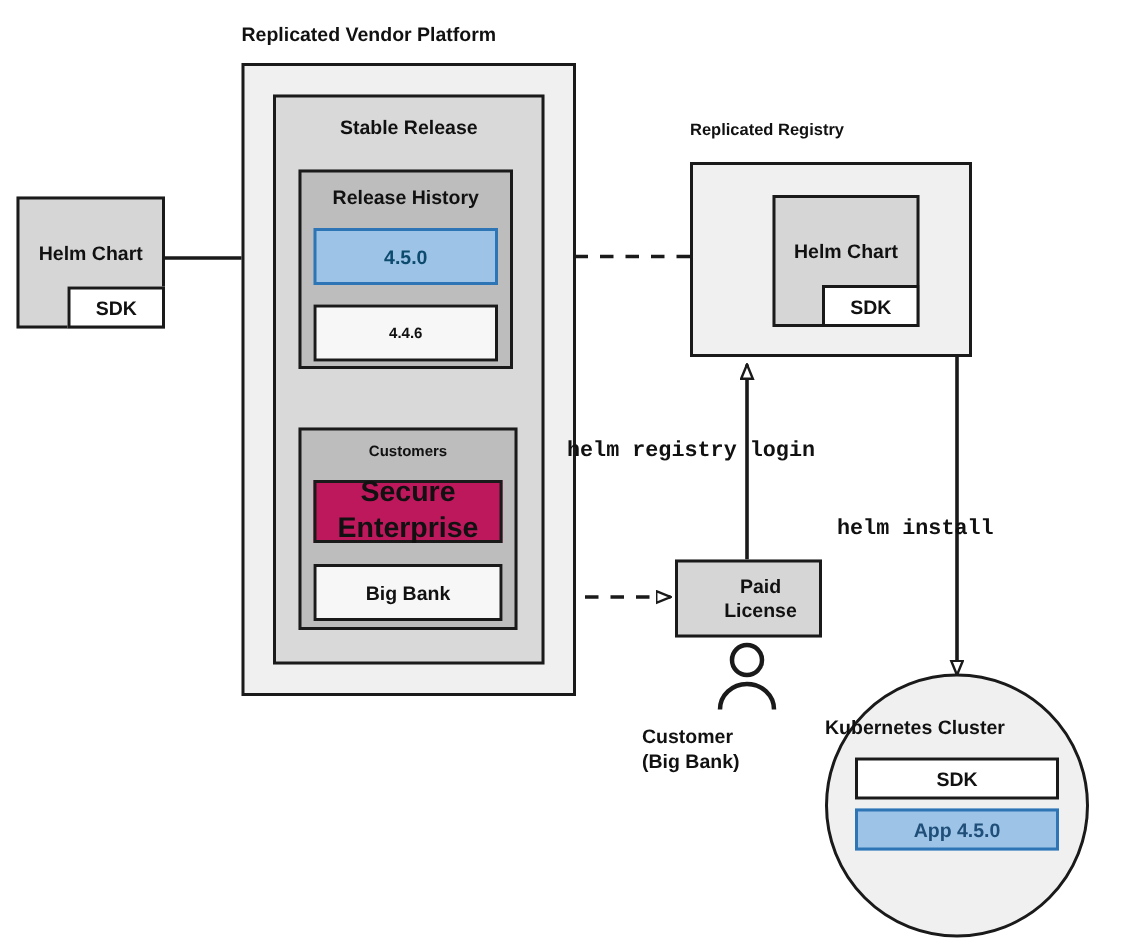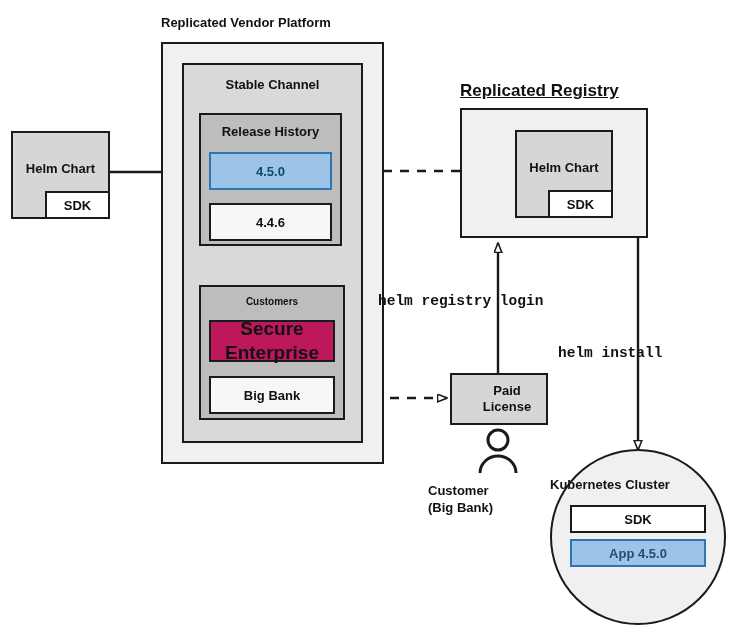--- a/index.html
+++ b/index.html
@@ -98,44 +98,44 @@
   </div>
   <div class="box" style="left:45px; top:191px; width:65px; height:28px; background:#ffffff; font-size:13px;">
     <span>SDK</span>
   </div>
 
   <div class="label-top" style="left:161px; top:15px; width:223px; font-size:13px;">Replicated Vendor Platform</div>
 
   <div class="box" style="left:161px; top:42px; width:223px; height:422px; background:#f0f0f0; display:block;"></div>
 
   <div class="box" style="left:182px; top:63px; width:181px; height:380px; background:#d9d9d9; display:block;">
-    <div class="container-title" style="top:12px; font-size:13px;">Stable Channel</div>
+    <div class="container-title" style="top:12px; font-size:13px;">Stable Release</div>
   </div>
 
   <div class="box" style="left:199px; top:113px; width:143px; height:133px; background:#bdbdbd; display:block;">
     <div class="container-title" style="top:9px; font-size:13px;">Release History</div>
   </div>
   <div class="box" style="left:209px; top:152px; width:123px; height:38px; background:#9dc3e6; border-color:#2e75b6; color:#0c4a6e; font-size:13px;">
     <span>4.5.0</span>
   </div>
-  <div class="box" style="left:209px; top:203px; width:123px; height:38px; background:#f7f7f7; font-size:13px;">
+  <div class="box" style="left:209px; top:203px; width:123px; height:38px; background:#f7f7f7; font-size:10px;">
     <span>4.4.6</span>
   </div>
 
   <div class="box" style="left:199px; top:285px; width:146px; height:135px; background:#bdbdbd; display:block;">
     <div class="container-title" style="top:9px; font-size:10px;">Customers</div>
   </div>
   <div class="box" style="left:209px; top:320px; width:126px; height:42px; background:#be185d; font-size:19px; line-height:1.25;">
     <span>Secure<br>Enterprise</span>
   </div>
   <div class="box" style="left:209px; top:376px; width:126px; height:38px; background:#f7f7f7; font-size:13px;">
     <span>Big Bank</span>
   </div>
 
-  <div class="label-top" style="left:460px; top:81px; width:188px; font-size:17px;text-decoration:underline;">Replicated Registry</div>
+  <div class="label-top" style="left:460px; top:81px; width:188px; font-size:11px;">Replicated Registry</div>
 
   <div class="box" style="left:460px; top:108px; width:188px; height:130px; background:#f0f0f0; display:block;"></div>
   <div class="box" style="left:515px; top:130px; width:98px; height:88px; background:#d6d6d6; font-size:13px; align-items:flex-start; padding-top:28px;">
     <span>Helm Chart</span>
   </div>
   <div class="box" style="left:548px; top:190px; width:65px; height:28px; background:#ffffff; font-size:13px;">
     <span>SDK</span>
   </div>
 
   <div class="box" style="left:450px; top:373px; width:98px; height:52px; background:#d6d6d6; font-size:13px; line-height:1.25;padding-left:16px;">

